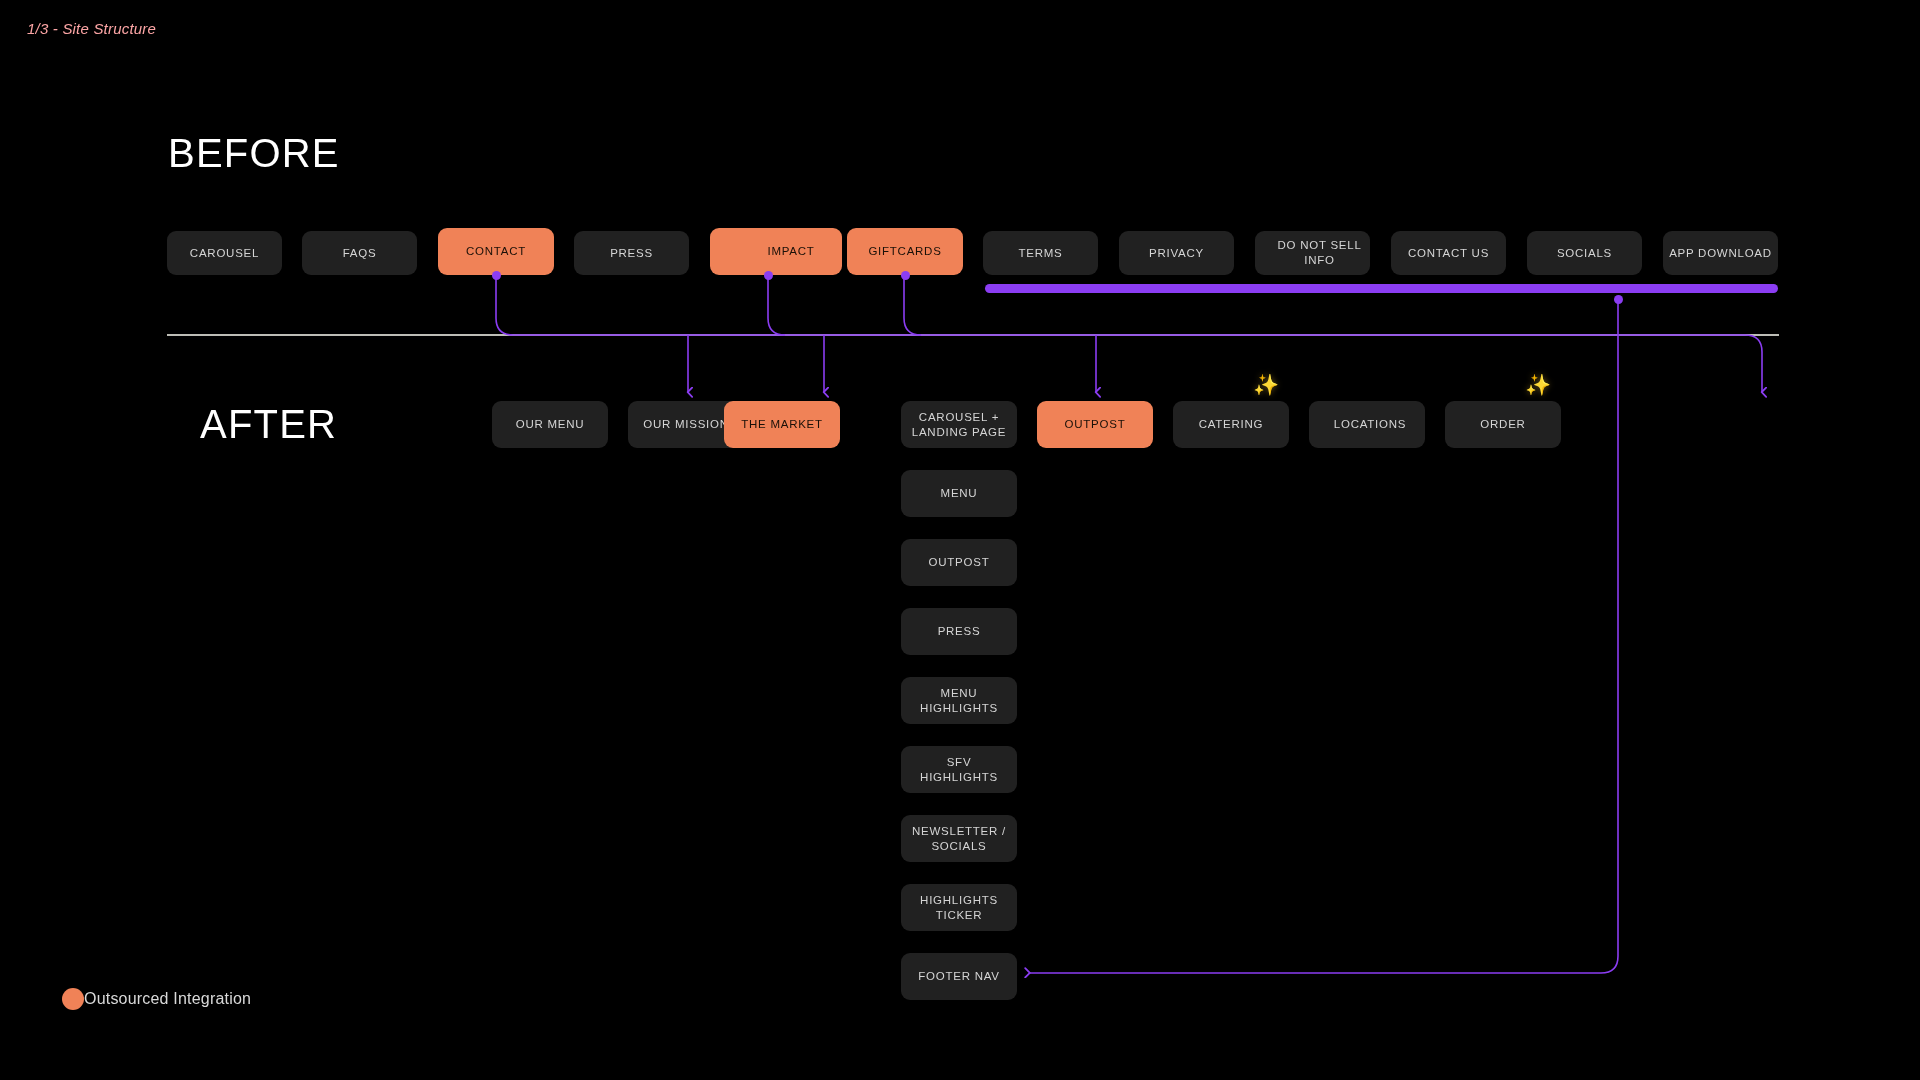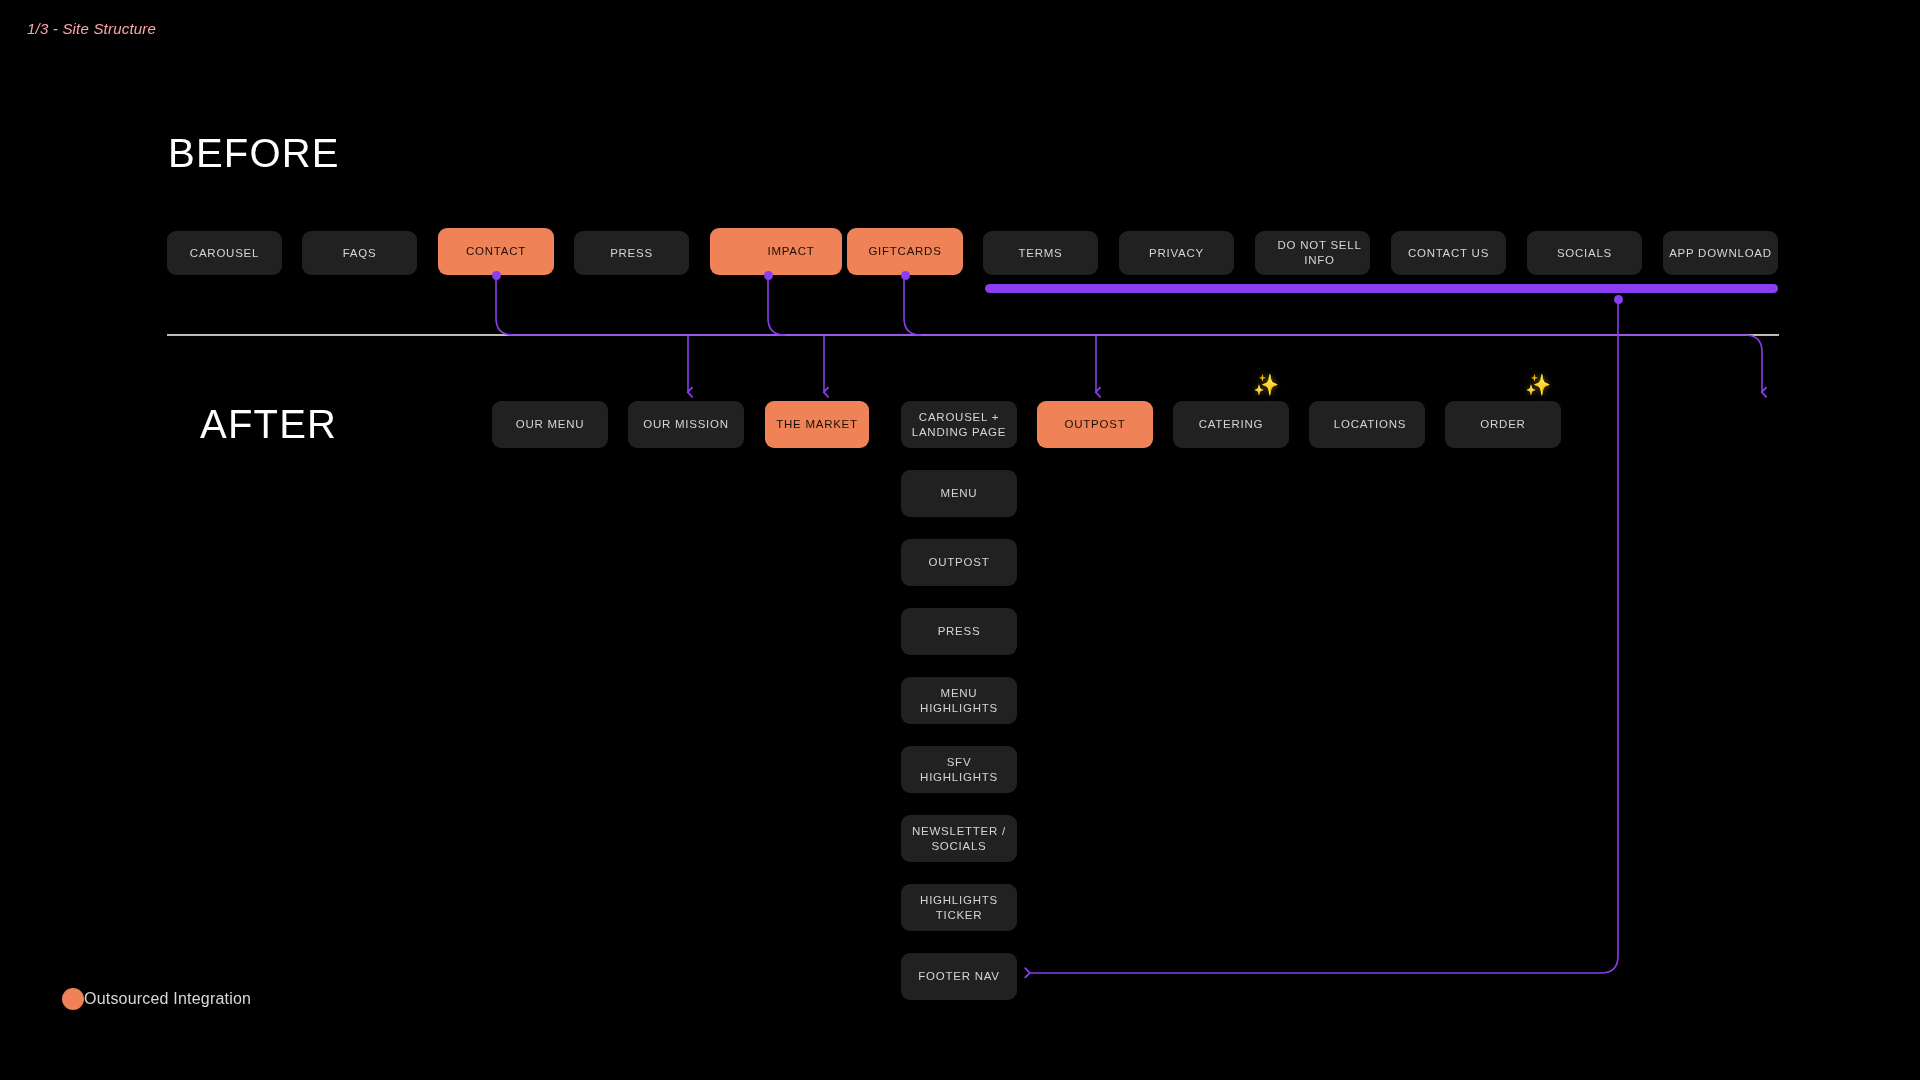--- a/index.html
+++ b/index.html
@@ -111,21 +111,21 @@
       <div class="node" style="left: 983px; top: 231px; width: 115px; height: 44px;"><span>TERMS</span></div>
       <div class="node" style="left: 1119px; top: 231px; width: 115px; height: 44px;"><span>PRIVACY</span></div>
       <div class="node" style="left: 1255px; top: 231px; width: 115px; height: 44px; padding-left: 20px;"><span>DO NOT SELL INFO</span></div>
       <div class="node" style="left: 1391px; top: 231px; width: 115px; height: 44px;"><span>CONTACT US</span></div>
       <div class="node" style="left: 1527px; top: 231px; width: 115px; height: 44px;"><span>SOCIALS</span></div>
       <div class="node" style="left: 1663px; top: 231px; width: 115px; height: 44px;"><span>APP DOWNLOAD</span></div>
     </div>
   <div id="after-row">
       <div class="node" style="left: 492px; top: 401px; width: 116px; height: 47px;"><span>OUR MENU</span></div>
       <div class="node" style="left: 628px; top: 401px; width: 116px; height: 47px;"><span>OUR MISSION</span></div>
-      <div class="node outsourced" style="left: 765px; top: 401px; width: 104px; height: 47px;"><span>THE MARKET</span></div>
+      <div class="node outsourced" style="left: 724px; top: 401px; width: 116px; height: 47px;"><span>THE MARKET</span></div>
       <div class="node" style="left: 901px; top: 401px; width: 116px; height: 47px;"><span>CAROUSEL +
 LANDING PAGE</span></div>
       <div class="node outsourced" style="left: 1037px; top: 401px; width: 116px; height: 47px;"><span>OUTPOST</span></div>
       <div class="node" style="left: 1173px; top: 401px; width: 116px; height: 47px;"><span>CATERING</span></div>
       <div class="sparkle" style="left: 1253px; top: 374px;">✨</div>
       <div class="node" style="left: 1309px; top: 401px; width: 116px; height: 47px; padding-left: 12px;"><span>LOCATIONS</span></div>
       <div class="node" style="left: 1445px; top: 401px; width: 116px; height: 47px;"><span>ORDER</span></div>
       <div class="sparkle" style="left: 1525px; top: 374px;">✨</div>
     </div>
   <div id="footer-col">

